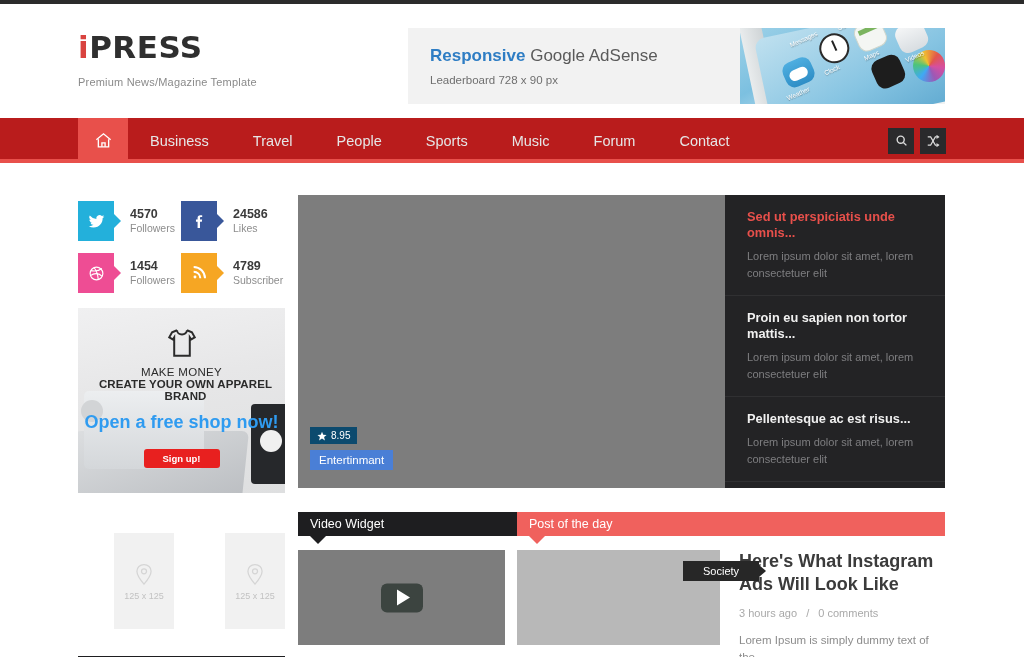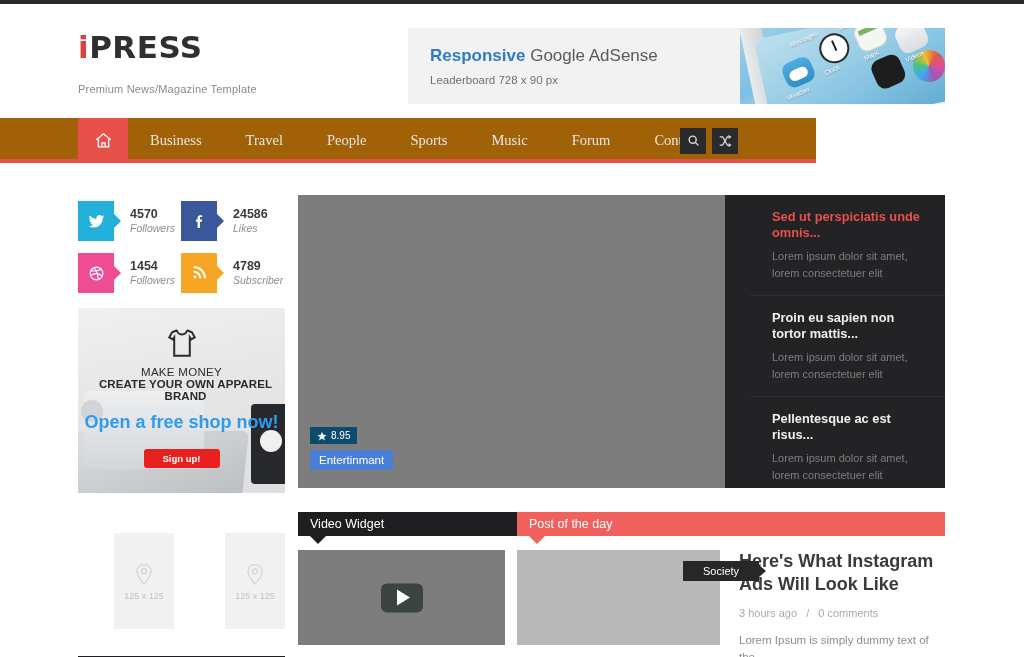--- a/index.html
+++ b/index.html
@@ -15,21 +15,21 @@
   .topbar { position:absolute; left:0; top:0; width:1024px; height:4px; background:#2b2b2b; }
 
   
   .header { position:absolute; left:0; top:4px; width:1024px; height:114px; background:#fff; }
 
   .logo-wrap { position:absolute; left:78px; top:28px; width:300px; }
   .logo { font-size:31px; font-weight:bold; letter-spacing:0.5px; line-height:1; color:#2f2f2f;
           font-family:"DejaVu Sans", sans-serif; }
   .logo .i { color:#d9433f; }
   .logo .press { color:#2f2f2f; }
-  .tagline { margin-top:20px; font-size:11px; color:#8a8a8a; letter-spacing:0.2px; }
+  .tagline { margin-top:13px; font-size:11px; color:#8a8a8a; letter-spacing:0.2px; }
 
   
   .ad-leader { position:absolute; left:408px; top:24px; width:537px; height:76px;
                background:#f2f2f2; overflow:hidden; }
   .ad-leader-text { position:absolute; left:22px; top:18px; }
   .ad-leader-title { font-size:17px; color:#5a5a5a; }
   .ad-leader-title b { color:#2e7dc4; font-weight:bold; }
   .ad-leader-sub { margin-top:8px; font-size:11.5px; color:#6f6f6f; }
   .ad-phone { position:absolute; right:0; top:0; width:205px; height:76px;
               background:linear-gradient(150deg,#9fd2e8 0%,#7cc0e0 35%,#cfe6f1 70%,#f2f2f2 100%);
@@ -53,22 +53,22 @@
   .ic.videos { left:140px; top:16px; width:30px; height:28px;
               background:linear-gradient(180deg,#f5f6f7,#d8dde1); transform:rotate(-12deg); }
   .ic.photos { left:150px; top:46px; width:32px; height:32px; border-radius:50%;
               background:conic-gradient(#f2c12e,#e2574c,#d64fa0,#9b59b6,#3fa9f5,#4cc47b,#f2c12e);
               transform:rotate(-12deg); }
   .ic.stocks { left:110px; top:44px; width:30px; height:30px; background:#1d1d1d; transform:rotate(-12deg); }
   .ad-lbl { position:absolute; font-size:6.5px; color:#fff; transform:rotate(-12deg);
             text-shadow:0 1px 1px rgba(0,0,0,.35); white-space:nowrap; }
 
   
-  .nav { position:absolute; left:0; top:118px; width:816px; height:45px; background:#a16207;
-         border-bottom:4px solid #e8504b;font-family:Liberation Serif, serif; }
+  .nav { position:absolute; left:0; top:118px; width:1024px; height:45px; background:#b91c1c;
+         border-bottom:4px solid #e8504b; }
   .nav-home { position:absolute; left:78px; top:0; width:50px; height:45px; background:#e8504b;
               display:flex; align-items:center; justify-content:center; }
   .nav-items { position:absolute; left:128px; top:0; height:45px; display:flex; align-items:center; }
   .nav-item { padding:0 22px; height:45px; display:flex; align-items:center;
               color:#e6e6e6; font-size:14.5px; cursor:pointer; }
   .nav-right { position:absolute; right:78px; top:0; height:45px; display:flex; align-items:center; gap:6px; }
   .nav-btn { width:26px; height:26px; display:flex; align-items:center; justify-content:center;
              background:#2a2a2c; color:#dcdcdc; cursor:pointer; }
 
   
@@ -82,21 +82,21 @@
   .soc-icon { position:relative; width:36px; height:40px; display:flex; align-items:center;
               justify-content:center; color:#fff; font-size:17px; }
   .soc-icon:after { content:""; position:absolute; right:-7px; top:13px;
               border-top:7px solid transparent; border-bottom:7px solid transparent; border-left:7px solid; }
   .soc-tw { background:#23b0db; } .soc-tw:after { border-left-color:#23b0db; }
   .soc-fb { background:#39579a; } .soc-fb:after { border-left-color:#39579a; }
   .soc-dr { background:#ee4d94; } .soc-dr:after { border-left-color:#ee4d94; }
   .soc-rss { background:#f6a623; } .soc-rss:after { border-left-color:#f6a623; }
   .soc-text { margin-left:16px; line-height:1.25; }
   .soc-num { font-size:12.5px; color:#3b3b3b; font-weight:bold; }
-  .soc-lbl { font-size:10.5px; color:#8d8d8d;font-style:italic; }
+  .soc-lbl { font-size:10.5px; color:#8d8d8d; }
 
   .ad-apparel { position:absolute; left:0; top:113px; width:207px; height:185px;
                 background:linear-gradient(170deg,#f0f0f1 0%,#e7e7e8 40%,#dedfe0 100%);
                 overflow:hidden; }
   .ap-laptop { position:absolute; left:-8px; bottom:-14px; width:175px; height:76px;
                background:linear-gradient(160deg,#dcdee0,#b9bcc0); border-radius:7px;
                transform:skewX(-6deg); }
   .ap-laptop2 { position:absolute; left:6px; bottom:24px; width:120px; height:78px;
                background:linear-gradient(180deg,#eceef0,#d4d7da); border-radius:5px; }
   .ap-circle { position:absolute; left:3px; top:92px; width:22px; height:22px; border-radius:50%;
@@ -124,21 +124,21 @@
              display:flex; align-items:center; padding:0 14px; }
 
   
   .slider { position:absolute; left:298px; top:28px; width:647px; height:293px; }
   .slider-img { position:absolute; left:0; top:0; width:427px; height:293px; background:#7d7d7d; }
   .rating { position:absolute; left:12px; bottom:44px; height:17px; background:#0c4a6e; color:#fff;
             font-size:10px; display:flex; align-items:center; gap:4px; padding:0 7px; }
   .cat-tag { position:absolute; left:12px; bottom:18px; height:20px; background:#4a7fd6; color:#fff;
             font-size:11.5px; display:flex; align-items:center; padding:0 9px; }
   .slider-list { position:absolute; left:427px; top:0; width:220px; height:293px;
-                 background:#232325; overflow:hidden;padding-left:25px; }
+                 background:#232325; overflow:hidden; }
   .sl-item { padding:14px 16px 13px 22px; border-bottom:1px solid #303032; position:relative; cursor:pointer; }
   .sl-item.active .sl-title { color:#e8504b; }
   .sl-item.active:before { content:""; position:absolute; left:-11px; top:18px;
             border-top:11px solid transparent; border-bottom:11px solid transparent; border-right:11px solid #232325; }
   .sl-title { font-size:12.8px; font-weight:bold; color:#f0f0f0; line-height:1.25; }
   .sl-desc { margin-top:7px; font-size:11px; color:#7e7e80; line-height:1.55; }
 
   
   .widgets { position:absolute; left:298px; top:345px; width:647px; }
   .w-video { position:absolute; left:0; top:0; width:239px; }

